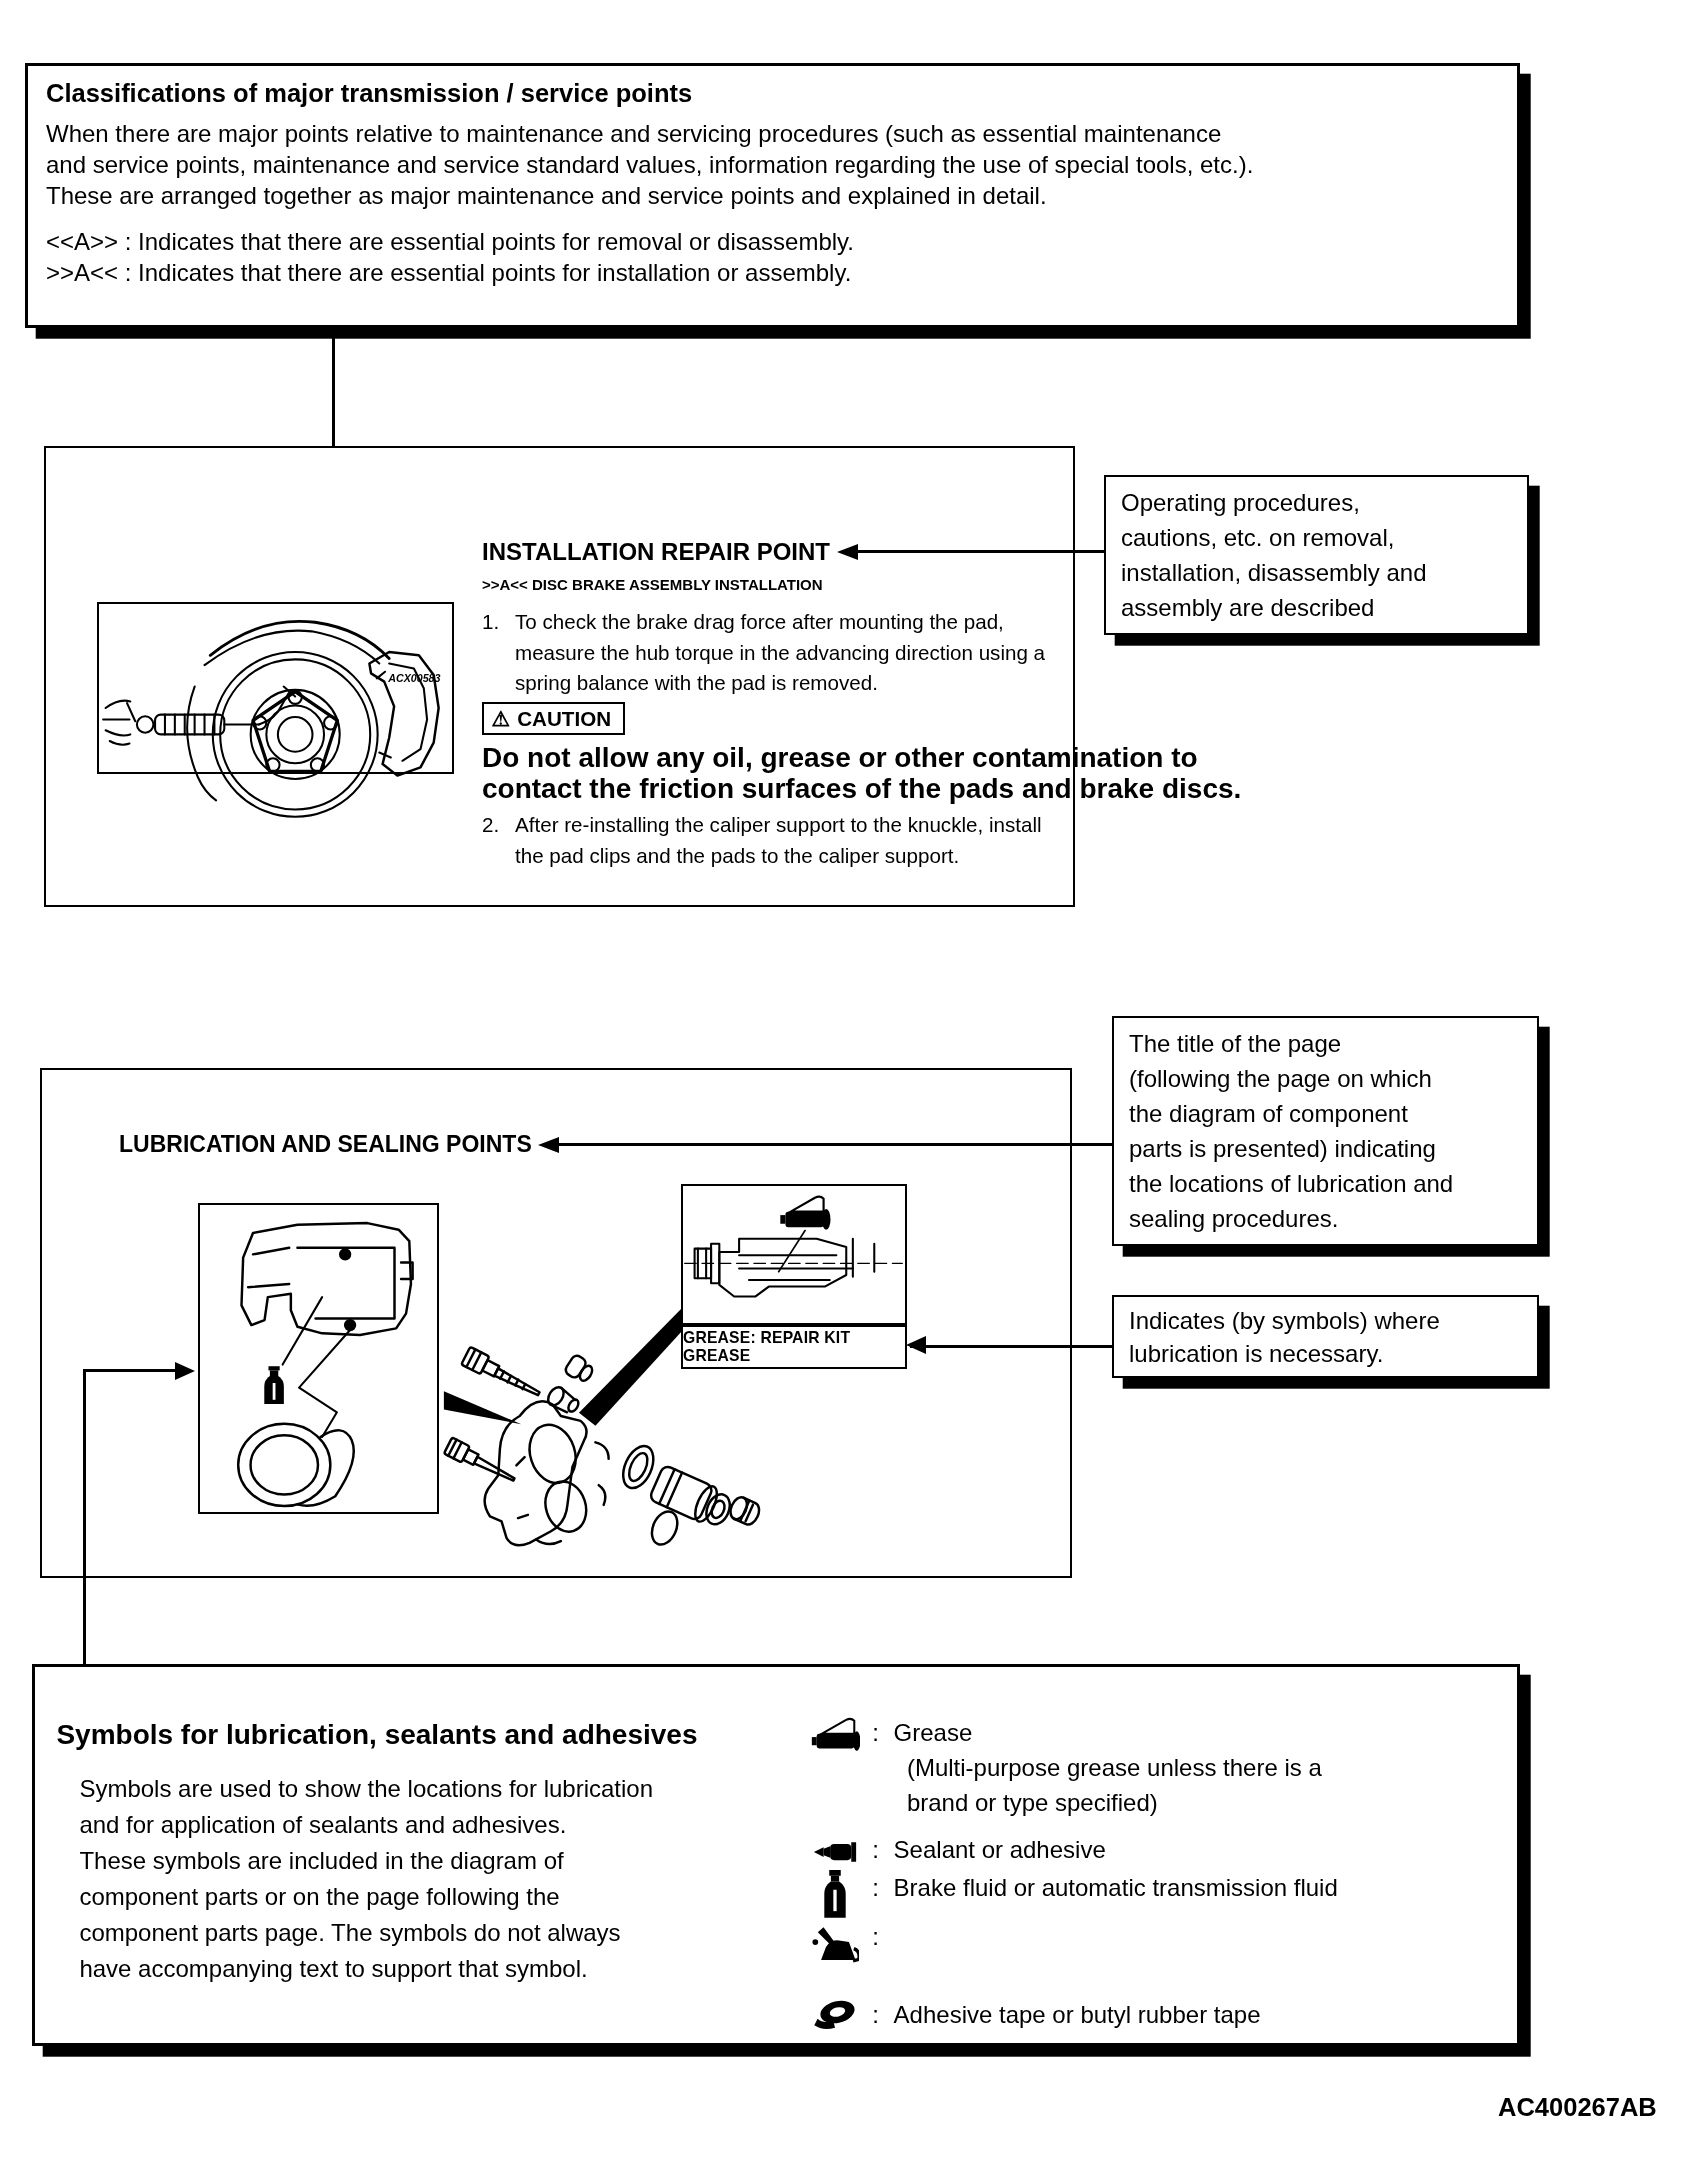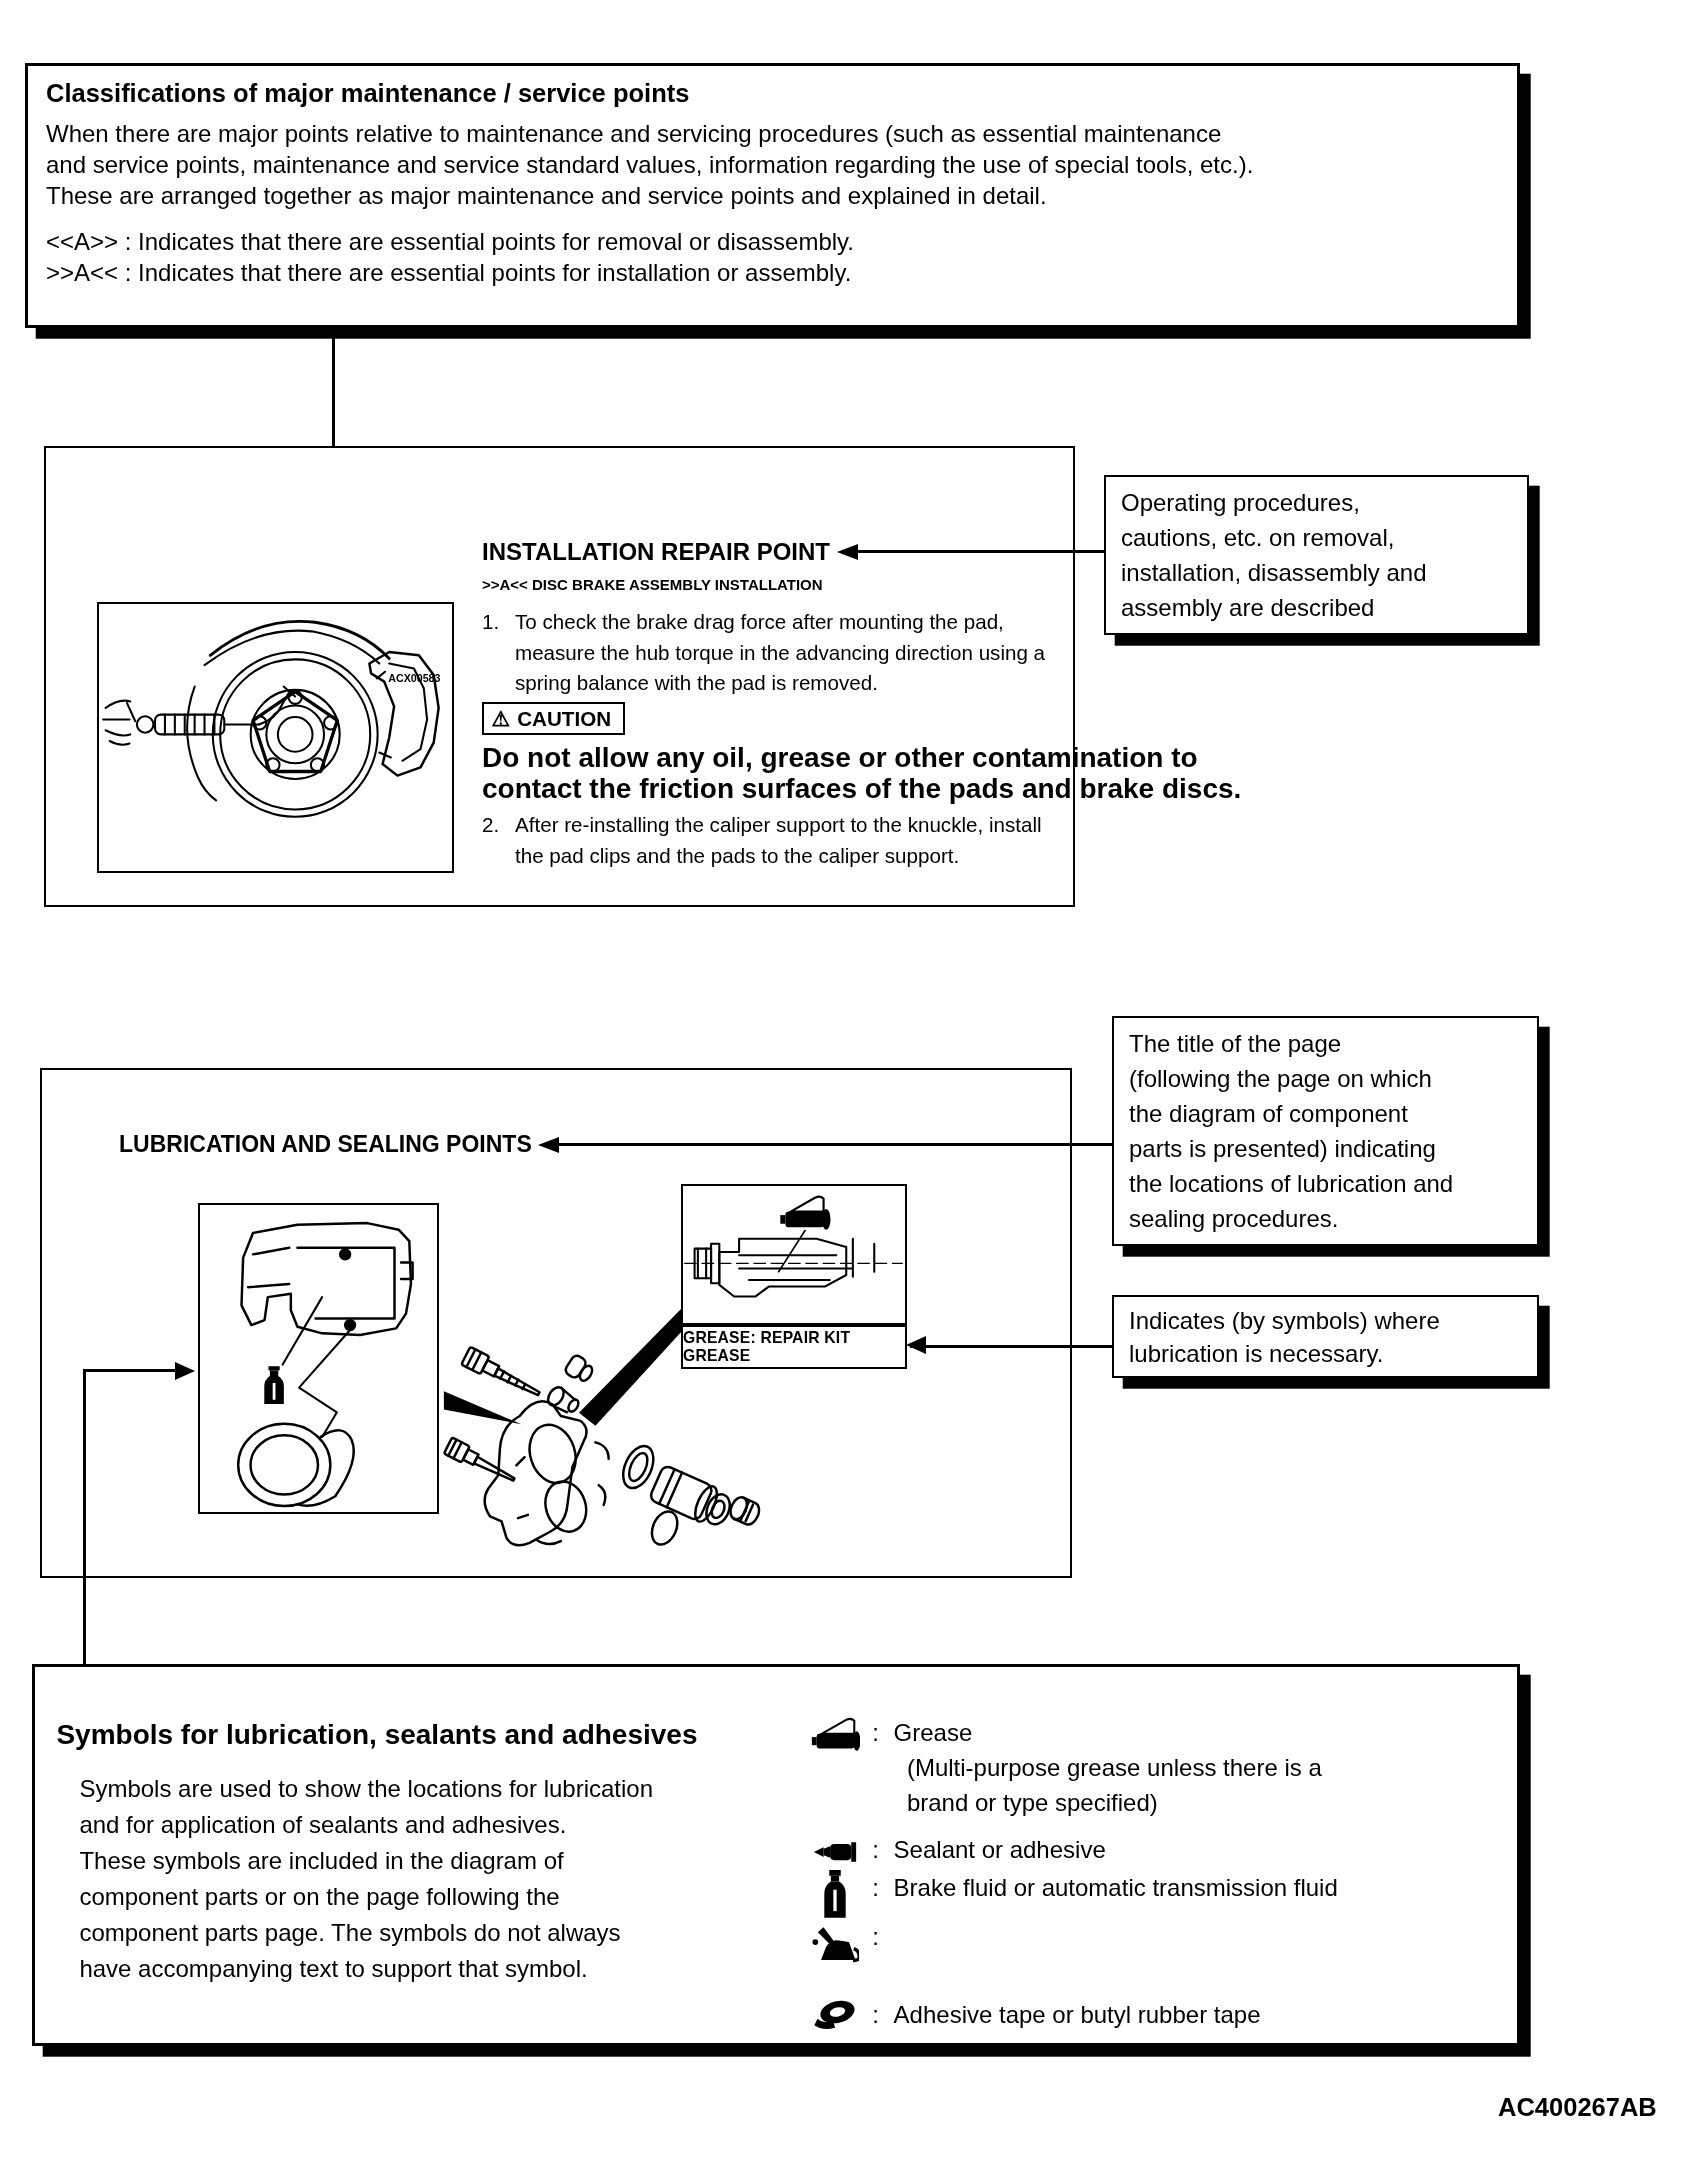--- a/index.html
+++ b/index.html
@@ -35,21 +35,21 @@
   .lead-row .ln { flex:1 1 auto; height:2.5px; background:#000; }
 
   
   #boxA { left:25px; top:63px; width:1495px; height:265px; padding:13px 18px; }
   #boxA .title { font-size:25.5px; margin-bottom:10px; }
   #boxA .body  { font-size:24px; line-height:31px; }
   #boxA .legend { font-size:24px; line-height:31px; margin-top:15px; }
 
   
   #boxC { left:44px; top:446px; width:1031px; height:461px; }
-  #diaBox { left:97px; top:602px; width:357px; height:271px; border-width:2.5px; }
+  #diaBox { left:97px; top:602px; width:357px; height:172px; border-width:2.5px;font-style:italic; }
   #diaCode { position:absolute; right:11.5px; top:68px; font-size:10.7px; font-weight:bold; }
   #headRowC { left:482px; top:536px; width:624px; height:31px; }
   #headRowC .txt { font-size:24px; }
   #subRowC { left:482px; top:576px; font-size:15px; }
   .step { position:absolute; display:flex; font-size:20.6px; line-height:30.5px; }
   .step .num { width:33px; flex:0 0 auto; }
   #step1 { left:482px; top:607px; }
   #cautionBadge { left:482px; top:702px; border:2.5px solid #000; display:flex;
                   align-items:center; gap:7.4px; padding:2.5px 11.5px 2.5px 7.4px;
                   font-size:20.6px; font-weight:bold; }
@@ -84,21 +84,21 @@
   .leg .lab { font-size:24px; line-height:35px; white-space:pre; padding-left:6.6px; }
 
   #pageCode { left:1498px; top:2093px; font-size:25.5px; font-weight:bold; }
 
   svg { display:block; }
 </style>
 </head>
 <body>
 
 <div class="box shadow" id="boxA">
-  <div class="title b">Classifications of major maintenance / service points</div>
+  <div class="title b">Classifications of major transmission / service points</div>
   <div class="body pre">When there are major points relative to maintenance and servicing procedures (such as essential maintenance
 and service points, maintenance and service standard values, information regarding the use of special tools, etc.).
 These are arranged together as major maintenance and service points and explained in detail.</div>
   <div class="legend">
     <div class="pre">&lt;&lt;A&gt;&gt; : Indicates that there are essential points for removal or disassembly.</div>
     <div class="pre">&gt;&gt;A&lt;&lt; : Indicates that there are essential points for installation or assembly.</div>
   </div>
 </div>
 
 <div class="ln-v" style="left:332px; top:328px; height:255px;"></div>

